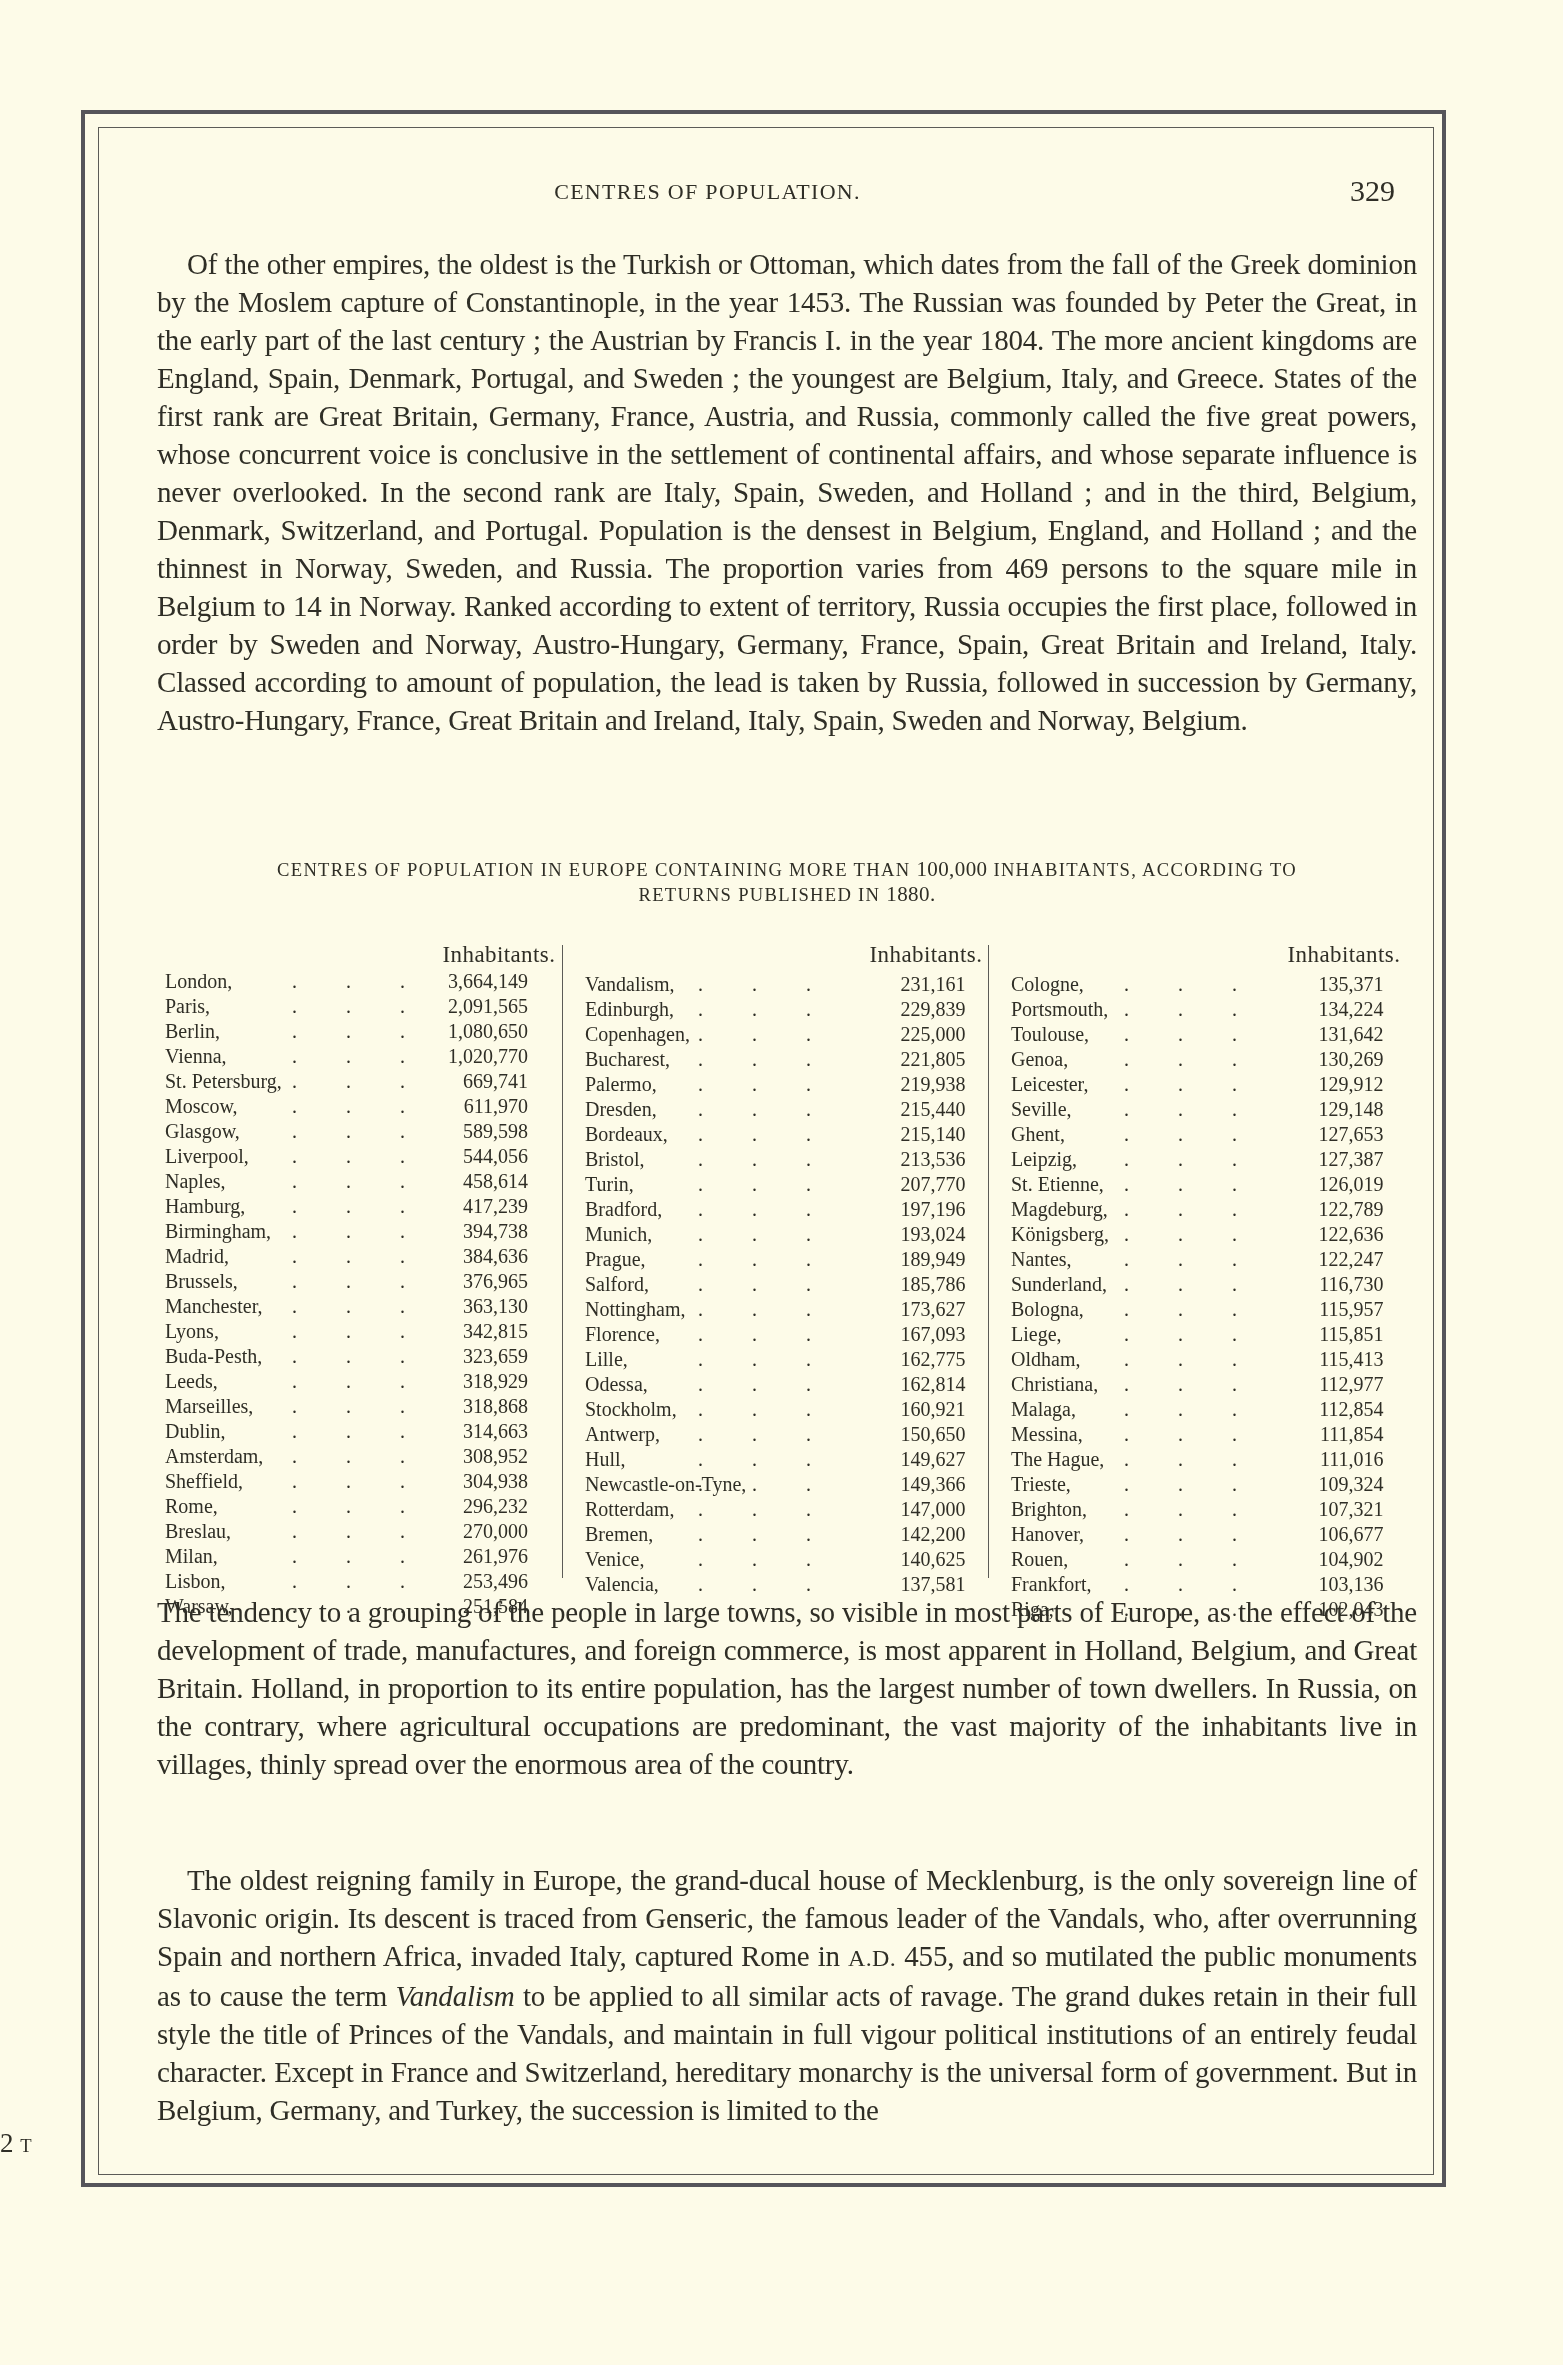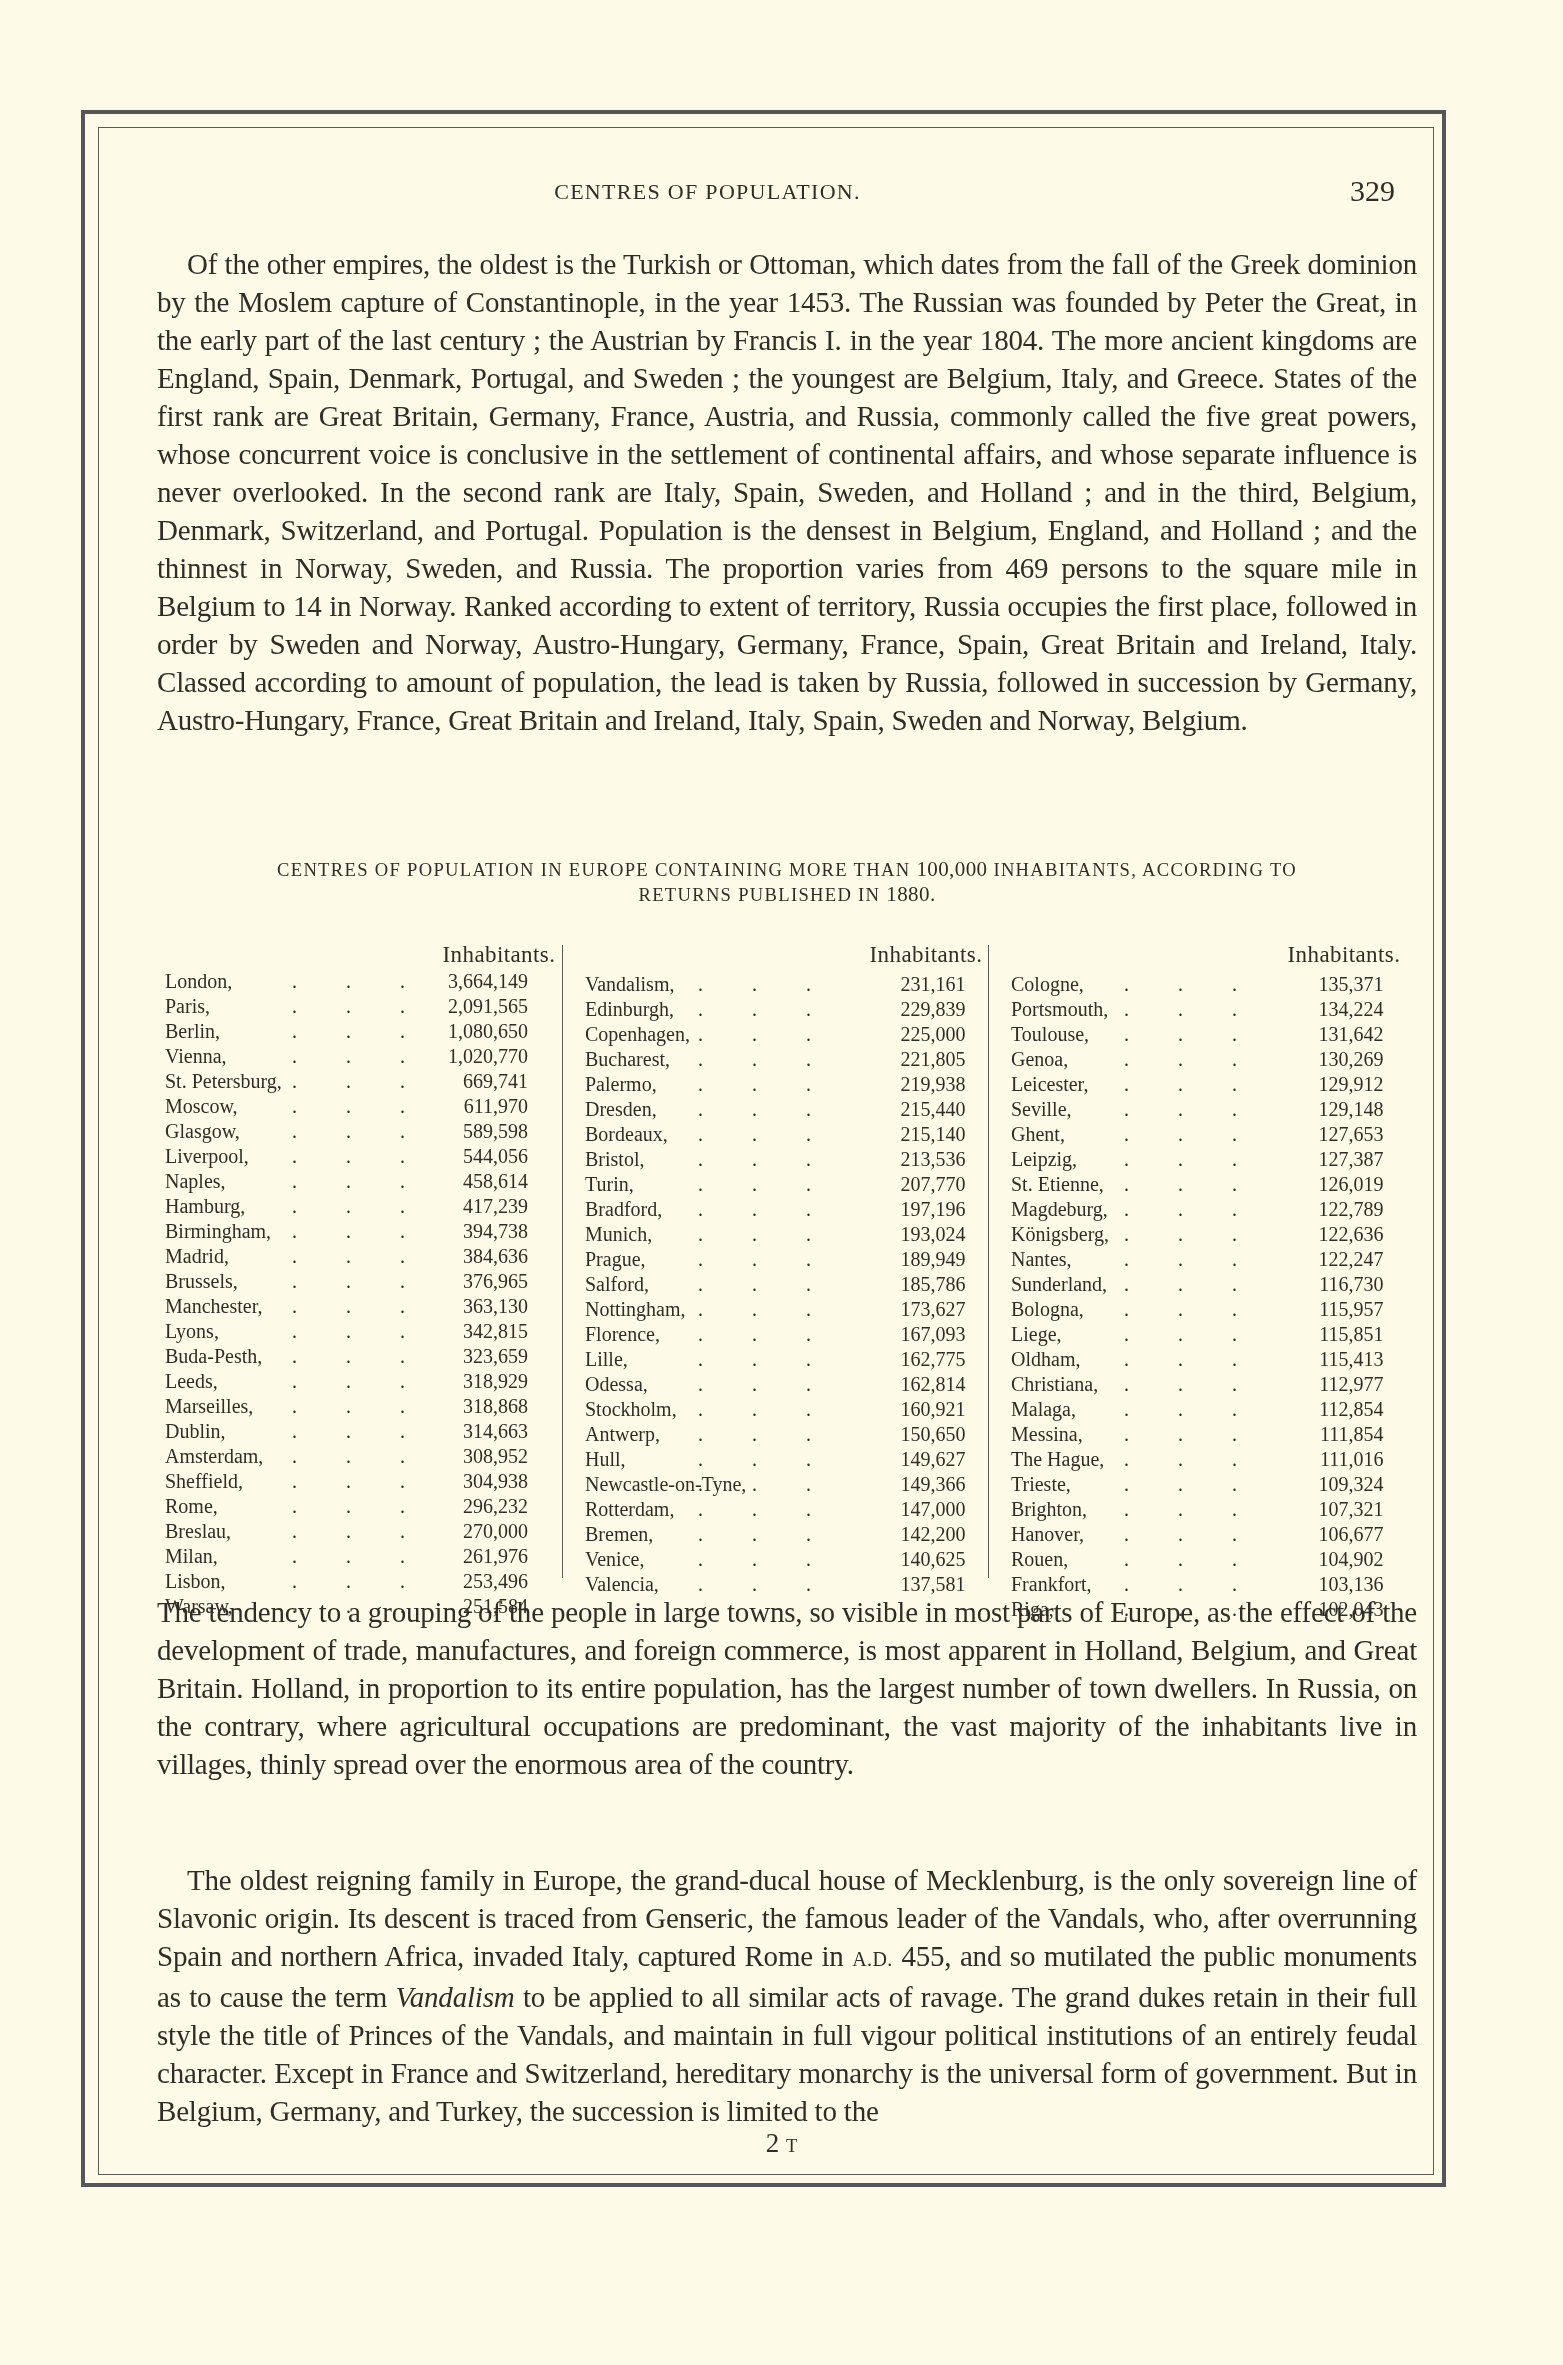--- a/index.html
+++ b/index.html
@@ -71,25 +71,25 @@
   .row .name { position: absolute; left: 0; }
   .col.c2 .row .name, .col.c3 .row .name { left: 22px; }
   .row .leader { position: absolute; left: 127px; width: 152px; letter-spacing: 49px; }
   .row .val { position: absolute; right: 23.6px; text-align: right; }
   .col.c1 .row .val { right: 34px; }
   .col.c1 .row .leader { left: 127px; }
   .col.c2 .row .leader { left: 135px; }
   .col.c3 .row .leader { left: 135px; }
   .signature {
     position: absolute; top: 2128px; left: 0; width: 1563px;
-    text-align: center; font-size: 27px;
+    font-size: 27px;
   }
   .signature .small { font-size: 18.6px; }
   em { font-style: italic; }
-  .smallcaps { font-size: 20px; letter-spacing: 0.4px; }
+  .smallcaps { font-size: 24px; letter-spacing: 0.4px; }
 </style>
 </head>
 <body>
 
 <div class="outer-frame"></div>
 <div class="inner-frame"></div>
 
 <div class="running-head">
   <span class="title">CENTRES OF POPULATION.</span>
 </div>

